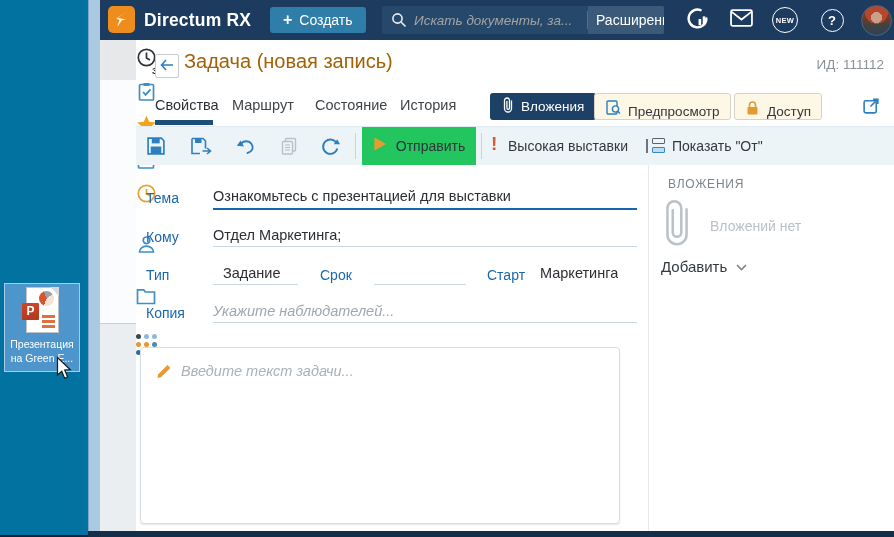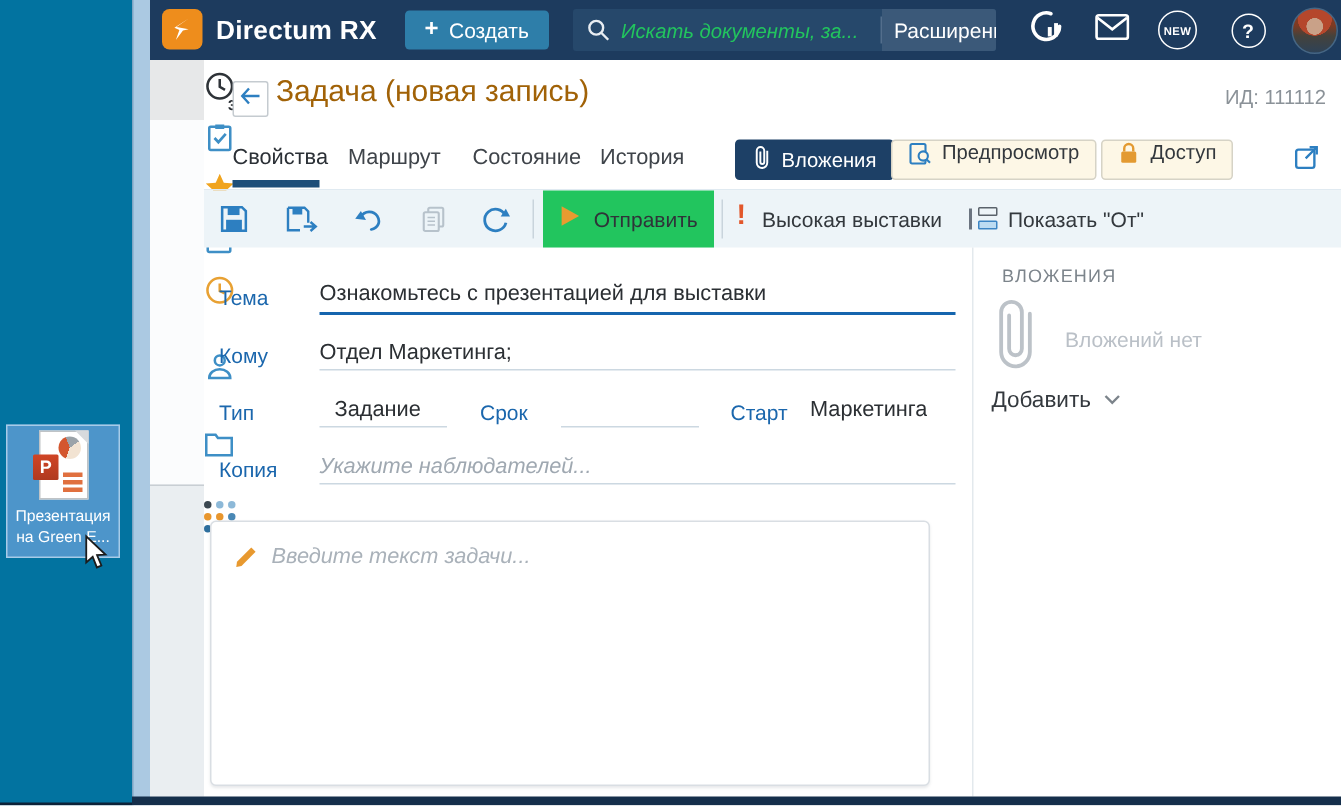--- a/index.html
+++ b/index.html
@@ -19,21 +19,21 @@
   .ppt .bar { position:absolute; left:20px; width:13px; height:2.5px; background:#e0703f; }
   .desk-label { margin-top:3px; color:#fff; font-size:10.5px; line-height:1.3; text-align:center; }
 
   
   .topbar { position:absolute; left:100px; top:0; width:794px; height:40px; background:#1d3b5e; }
   .logo { position:absolute; left:8px; top:6px; width:27px; height:27px; background:#ee8d1c; border-radius:5px; display:flex; align-items:center; justify-content:center; }
   .brand { position:absolute; left:44px; top:0; height:40px; line-height:40px; color:#fff; font-size:17.5px; font-weight:bold; letter-spacing:.2px; }
   .create-btn { position:absolute; left:170px; top:7px; height:26px; padding:0 13px; background:#2e7ea9; border-radius:3px; color:#fff; font-size:14px; display:flex; align-items:center; gap:7px; cursor:pointer; }
   .create-btn .plus { font-size:16px; font-weight:bold; line-height:1; }
   .searchbox { position:absolute; left:282px; top:6px; width:282px; height:28px; background:#26486b; border-radius:2px; display:flex; align-items:center; overflow:hidden; }
-  .searchbox .ph { flex:1; color:#22c55e; font-size:13.5px; font-style:italic; white-space:nowrap; overflow:hidden; }
+  .searchbox .ph { flex:1; color:#a3a3a3; font-size:13.5px; font-style:italic; white-space:nowrap; overflow:hidden; }
   .searchbox .vsep { width:1px; height:18px; background:#53false, 6e8c; background:#536e8c; }
   .adv { height:28px; line-height:28px; background:#3b5979; color:#fff; font-size:14px; padding:0 8px; max-width:76px; white-space:nowrap; overflow:hidden; cursor:pointer; }
   .tb-ic { position:absolute; top:0; height:40px; display:flex; align-items:center; justify-content:center; cursor:pointer; }
   .new-circle { width:26px; height:26px; border:1.5px solid #fff; border-radius:50%; color:#fff; font-size:7.5px; font-weight:bold; display:flex; align-items:center; justify-content:center; letter-spacing:.3px; }
   .help-circle { width:23px; height:23px; border:1.8px solid #fff; border-radius:50%; color:#fff; font-size:13px; font-weight:bold; display:flex; align-items:center; justify-content:center; }
   .avatar { width:31px; height:31px; border-radius:50%;
     background:
       radial-gradient(circle at 50% 40%, #c9a188 0 24%, rgba(0,0,0,0) 25%),
       radial-gradient(circle at 50% 22%, #b5472c 0 42%, rgba(0,0,0,0) 43%),
       linear-gradient(180deg,#8c3b24 0%,#7e3a22 38%,#44423c 62%,#2e4257 100%);
@@ -52,21 +52,21 @@
   
   .back-btn { position:absolute; left:155px; top:54px; width:24px; height:24px; border:1px solid #c5cbd0; border-radius:2px; background:#fff; display:flex; align-items:center; justify-content:center; cursor:pointer; }
   .page-title { position:absolute; left:184px; top:50px; font-size:20px; color:#a16207; }
   .record-id { position:absolute; right:10px; top:57px; font-size:13.5px; color:#8b9298; }
 
   
   .tab { position:absolute; top:97px; font-size:14.5px; color:#3f444a; cursor:pointer; white-space:nowrap; }
   .tab-underline { position:absolute; left:155px; top:120px; width:58px; height:5px; background:#1d4e79; }
   .tabrow-line { position:absolute; left:136px; top:126px; width:758px; height:1px; background:#e0eaf1; }
   .btn-attach { position:absolute; left:490px; top:93px; height:27px; padding:0 12px; background:#1d4066; border-radius:3px; color:#fff; font-size:13.5px; display:flex; align-items:center; gap:7px; cursor:pointer; }
-  .btn-cream { position:absolute; top:93px; height:27px; padding:0 10px; background:#fdf7e6; border:1px solid #d6d3c6; border-radius:3px; color:#33383d; font-size:13.5px; display:flex; align-items:flex-start; gap:7px; cursor:pointer; }
+  .btn-cream { position:absolute; top:93px; height:27px; padding:0 10px; background:#fdf7e6; border:1px solid #d6d3c6; border-radius:3px; color:#33383d; font-size:13.5px; display:flex; align-items:flex-end; gap:7px; cursor:pointer; }
   .ext-btn { position:absolute; left:860px; top:96px; width:22px; height:22px; display:flex; align-items:center; justify-content:center; cursor:pointer; }
 
   
   .toolbar { position:absolute; left:136px; top:127px; width:758px; height:38px; background:#edf4f8; }
   .tool { position:absolute; display:flex; align-items:center; justify-content:center; cursor:pointer; }
   .tool-sep { position:absolute; top:6px; width:1px; height:26px; background:#c9d4dc; }
   .send-block { position:absolute; left:226px; top:0; width:114px; height:38px; background:#22c55e; display:flex; align-items:center; justify-content:center; gap:9px; cursor:pointer; }
   .send-label { font-size:14px; color:#2f3439; }
   .excl { position:absolute; left:355px; top:6px; font-size:19px; font-weight:bold; color:#e2572b; cursor:pointer; }
   .tb-text { position:absolute; top:11px; font-size:14px; color:#33383d; cursor:pointer; white-space:nowrap; }

